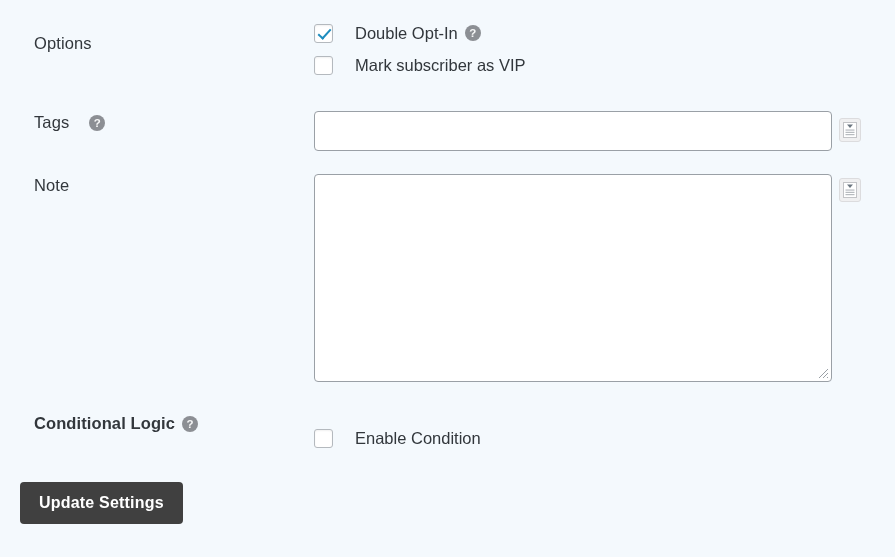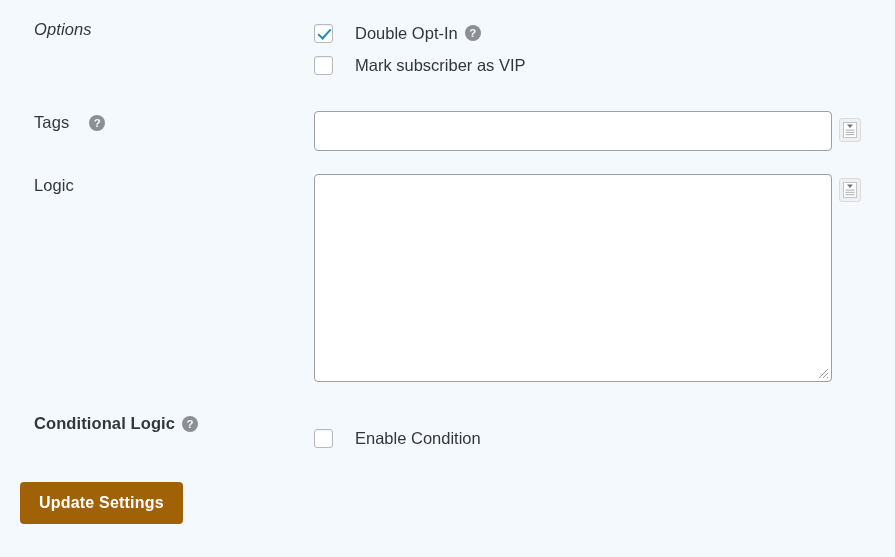--- a/index.html
+++ b/index.html
@@ -171,38 +171,38 @@
     justify-content: center;
   }
 
   
   .primary-btn {
     position: absolute;
     left: 20px;
     top: 482px;
     height: 42px;
     padding: 0 19px;
-    background: #a16207;
+    background: #404040;
     color: #ffffff;
     border: none;
     border-radius: 4px;
     font-family: "Liberation Sans", sans-serif;
     font-size: 16px;
     font-weight: 700;
     cursor: pointer;
     letter-spacing: 0.2px;
   }
 </style>
 </head>
 <body>
 
 <div class="form">
 
   <div class="row" style="top:18px;">
-    <div class="label" style="top:2px;font-style:italic;">
+    <div class="label" style="top:16px;">
       <span>Options</span>
     </div>
 
     <div class="field-col" style="top:0px;">
 
       <div class="check-row">
         <span class="cbox checked"></span>
         <span class="check-label">
           <span>Double Opt-In</span>
           <span class="help-icon"></span>
@@ -235,21 +235,21 @@
         <polygon points="4,2.5 10,2.5 7,6" fill="#6c7781"></polygon>
         <rect x="2.5" y="7.5" width="9" height="1.1" fill="#b0b4b9"></rect>
         <rect x="2.5" y="9.8" width="9" height="1.1" fill="#b0b4b9"></rect>
         <rect x="2.5" y="12.1" width="9" height="1.1" fill="#b0b4b9"></rect>
       </svg>
     </button>
   </div>
 
   <div class="row" style="top:174px;">
     <div class="label" style="top:2px;">
-      <span>Logic</span>
+      <span>Note</span>
     </div>
 
     <div class="field-col" style="top:0px;">
       <div class="ta-wrap">
         <textarea class="text-area" placeholder="" style=""></textarea>
         <svg class="ta-grip" viewBox="0 0 13 13">
           <line x1="12" y1="3" x2="3" y2="12" stroke="#9aa0a6" stroke-width="1"></line>
           <line x1="12" y1="7" x2="7" y2="12" stroke="#9aa0a6" stroke-width="1"></line>
           <line x1="12" y1="11" x2="11" y2="12" stroke="#9aa0a6" stroke-width="1"></line>
         </svg>

